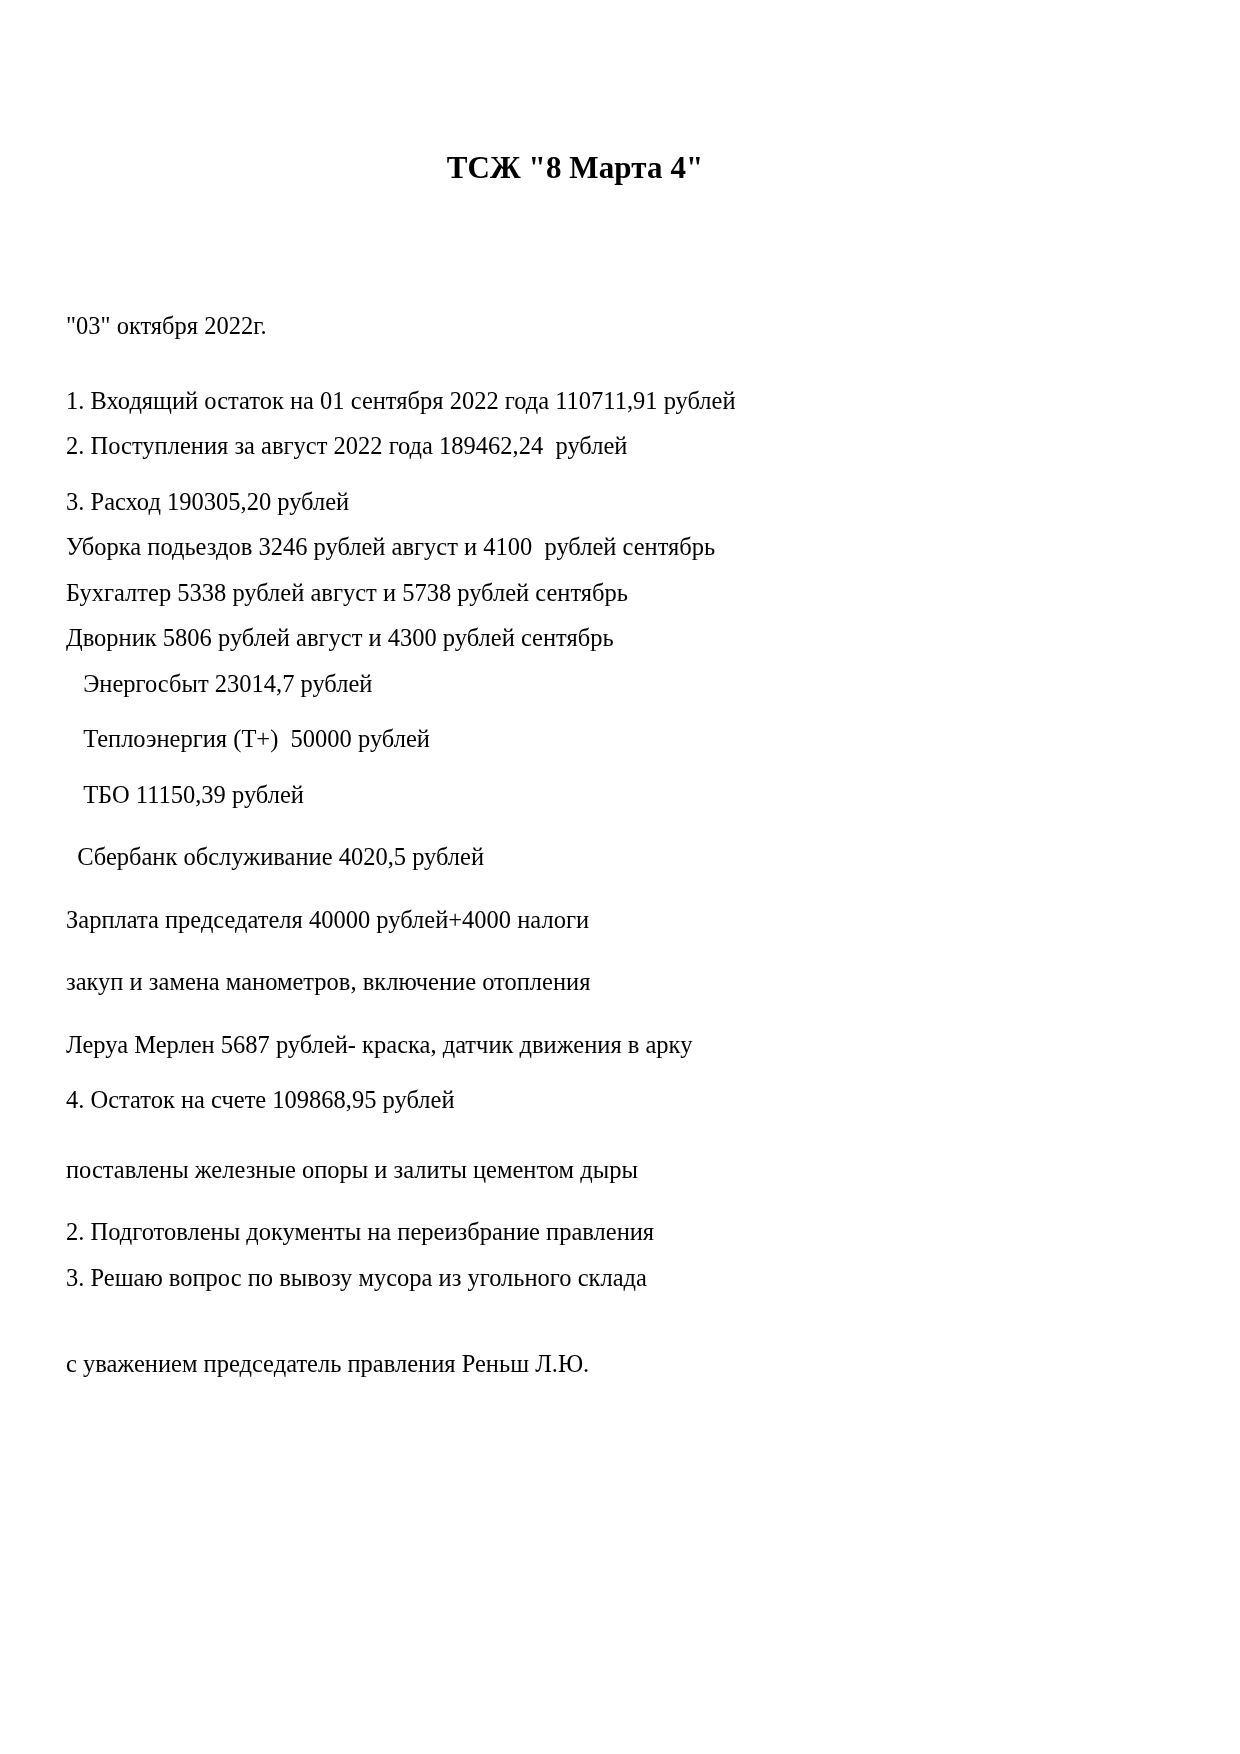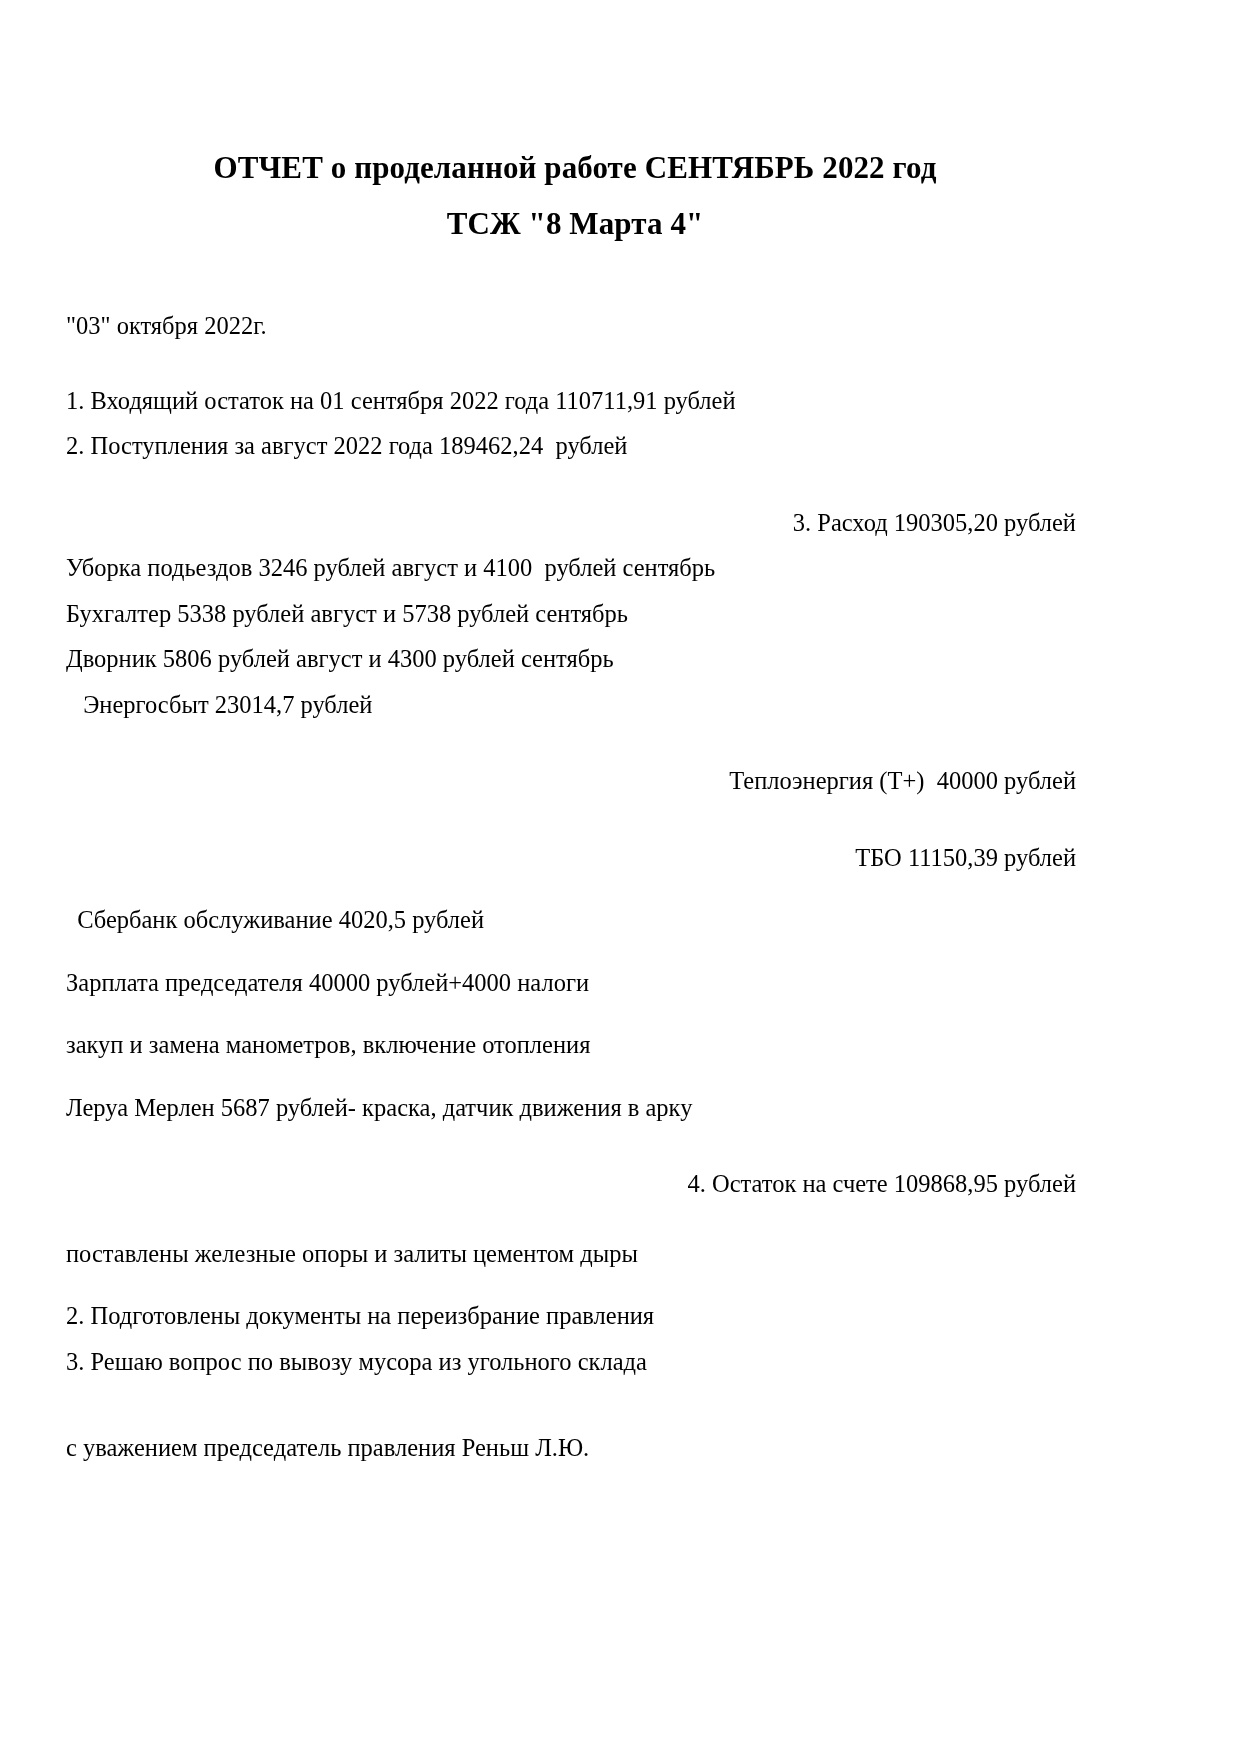--- a/index.html
+++ b/index.html
@@ -61,50 +61,49 @@
     white-space: pre-wrap;
     margin: 0;
   }
   
   .sp-date   { margin-top: 4px;  margin-bottom: 0; }
   .gap-lg    { height: 50px; }
   .gap-md    { height: 24px; }
   .gap-xl    { height: 62px; }
 
   .tight  { margin-top: 21px; }
-  .loose  { margin-top: 52px; text-align: right; }
+  .loose  { margin-top: 31px; }
   .looser { margin-top: 38px; }
 
   .indent-1 { padding-left: 11px; }
   .indent-2 { padding-left: 5px; }
 </style>
 </head>
 <body>
 
 <div class="page">
 
   <h1 class="doc-title">
-    <span class="title-line">ОТЧЕТ о проделанной работе СЕНТЯБРЬ 2022 год</span>
     <span class="title-line">ТСЖ "8 Марта 4"</span>
   </h1>
 
   <div class="body-block">
 
     <p class="para sp-date">"03" октября 2022г.</p>
 
     <div class="gap-lg"></div>
 
     <p class="para">1. Входящий остаток на 01 сентября 2022 года 110711,91 рублей</p>
     <p class="para tight">2. Поступления за август 2022 года 189462,24  рублей</p>
     <p class="para loose">3. Расход 190305,20 рублей</p>
     <p class="para tight">Уборка подьездов 3246 рублей август и 4100  рублей сентябрь</p>
     <p class="para tight">Бухгалтер 5338 рублей август и 5738 рублей сентябрь</p>
     <p class="para tight">Дворник 5806 рублей август и 4300 рублей сентябрь</p>
     <p class="para tight indent-1"> Энергосбыт 23014,7 рублей</p>
-    <p class="para loose indent-1"> Теплоэнергия (Т+)  40000 рублей</p>
+    <p class="para loose indent-1"> Теплоэнергия (Т+)  50000 рублей</p>
     <p class="para loose indent-1"> ТБО 11150,39 рублей</p>
     <p class="para looser indent-2"> Сбербанк обслуживание 4020,5 рублей</p>
     <p class="para looser">Зарплата председателя 40000 рублей+4000 налоги</p>
     <p class="para looser">закуп и замена манометров, включение отопления</p>
     <p class="para looser">Леруа Мерлен 5687 рублей- краска, датчик движения в арку</p>
     <p class="para loose">4. Остаток на счете 109868,95 рублей</p>
 
 
     <div class="gap-md"></div>
 

